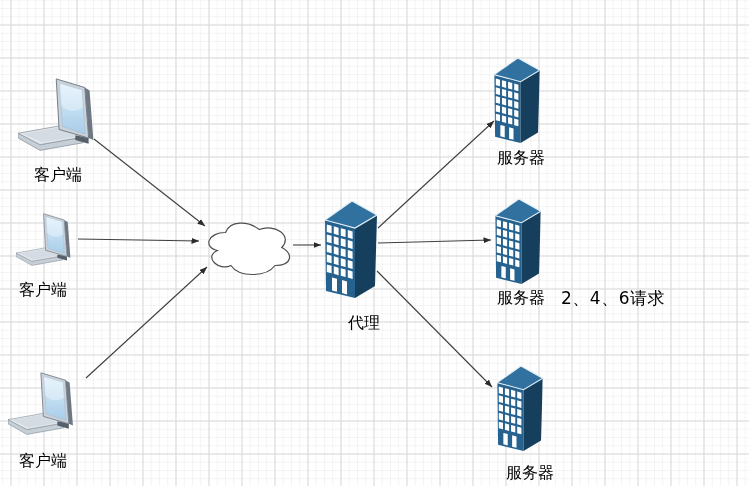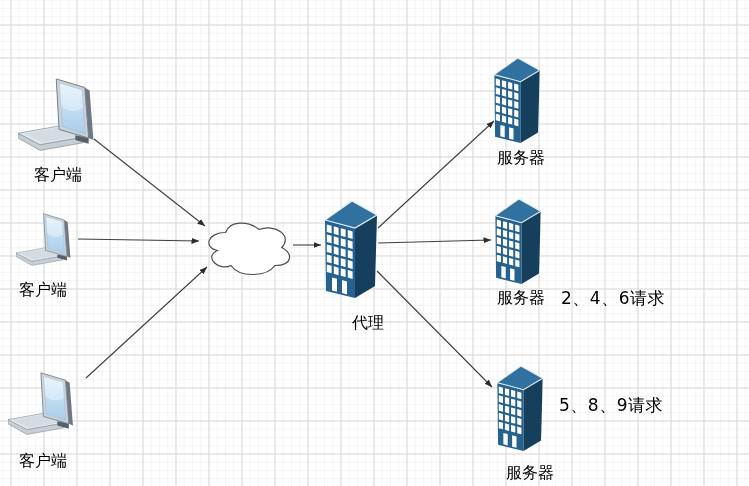--- a/index.html
+++ b/index.html
@@ -149,21 +149,21 @@
     <svg viewBox="0 0 90 60">
         <use href="#sym-cloud"></use>
       </svg>
   </div>
 
   <div class="node" style="left:325px;top:201px;width:52px;height:97px;">
     <svg viewBox="0 0 52 97">
         <use href="#sym-building"></use>
       </svg>
   </div>
-  <div class="shape-label" style="left:304px;top:316px;width:80px;text-align:right;">代理</div>
+  <div class="shape-label" style="left:324px;top:316px;width:80px;">代理</div>
 
   <div class="node" style="left:492px;top:58px;width:50px;height:85px;">
     <svg viewBox="0 0 52 97">
         <use href="#sym-building"></use>
       </svg>
   </div>
   <div class="shape-label" style="left:481px;top:151px;width:80px;">服务器</div>
 
   <div class="node" style="left:493px;top:199px;width:50px;height:85px;">
     <svg viewBox="0 0 52 97">
@@ -172,15 +172,14 @@
   </div>
   <div class="shape-label" style="left:481px;top:291px;width:80px;">服务器</div>
   <div class="annotation" style="left:561px;top:244px;margin-top:44px;">2、4、6请求</div>
 
   <div class="node" style="left:495px;top:366px;width:50px;height:85px;">
     <svg viewBox="0 0 52 97">
         <use href="#sym-building"></use>
       </svg>
   </div>
   <div class="shape-label" style="left:490px;top:466px;width:80px;">服务器</div>
-  <div class="annotation" style="left:559px;top:395px;">5、8、9请求</div>
 
 </div>
 
 </body></html>

